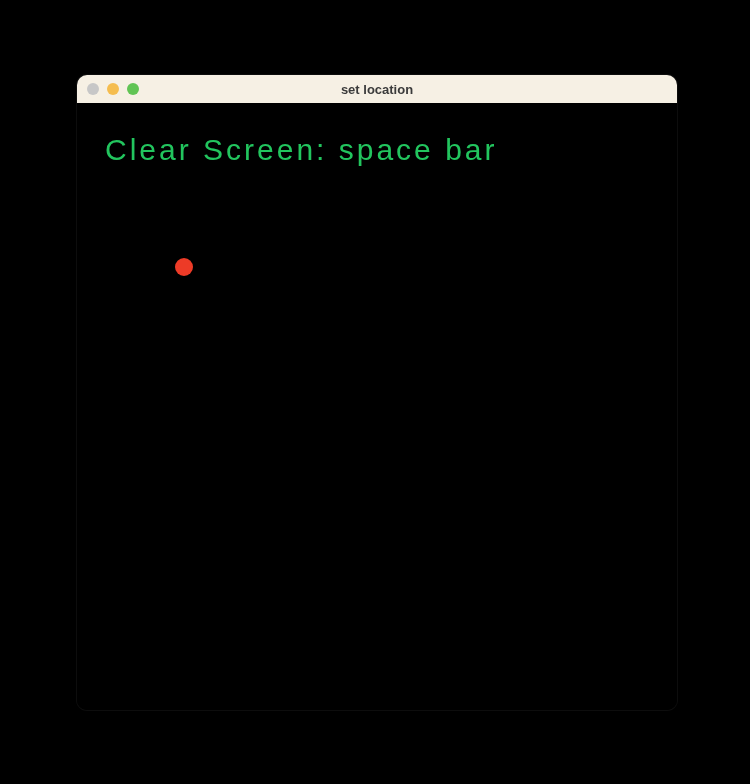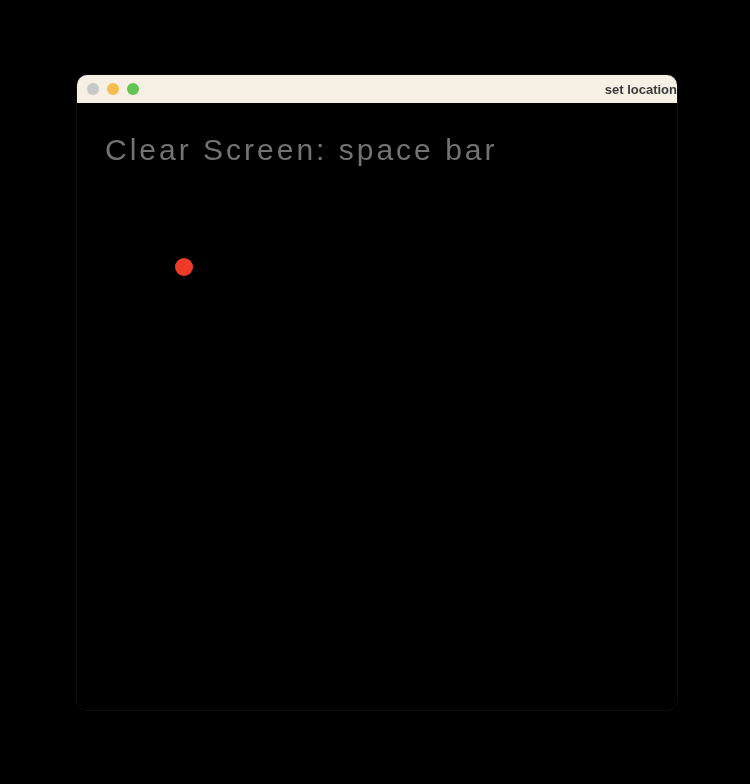--- a/index.html
+++ b/index.html
@@ -38,36 +38,36 @@
       width: 12px;
       height: 12px;
       border-radius: 50%;
     }
     .tl-close { background: #c7c7c7; }
     .tl-min   { background: #f5bd4f; }
     .tl-max   { background: #61c454; }
     .title {
       position: absolute;
       left: 0; right: 0;
-      text-align: right;
+      text-align: center;
       font-size: 13px;
       font-weight: 600;
       color: #3b3b3b;
     }
     .canvas {
       position: relative;
       width: 100%;
       height: calc(100% - 28px);
       background: #000000;
     }
     .instruction {
       position: absolute;
       left: 28px;
       top: 30px;
-      color: #737373;
+      color: #22c55e;
       font-size: 30px;
       font-weight: 100;
       letter-spacing: 3px;
       text-align: left;
     }
     .dot {
       position: absolute;
       width: 18px;
       height: 18px;
       border-radius: 50%;

